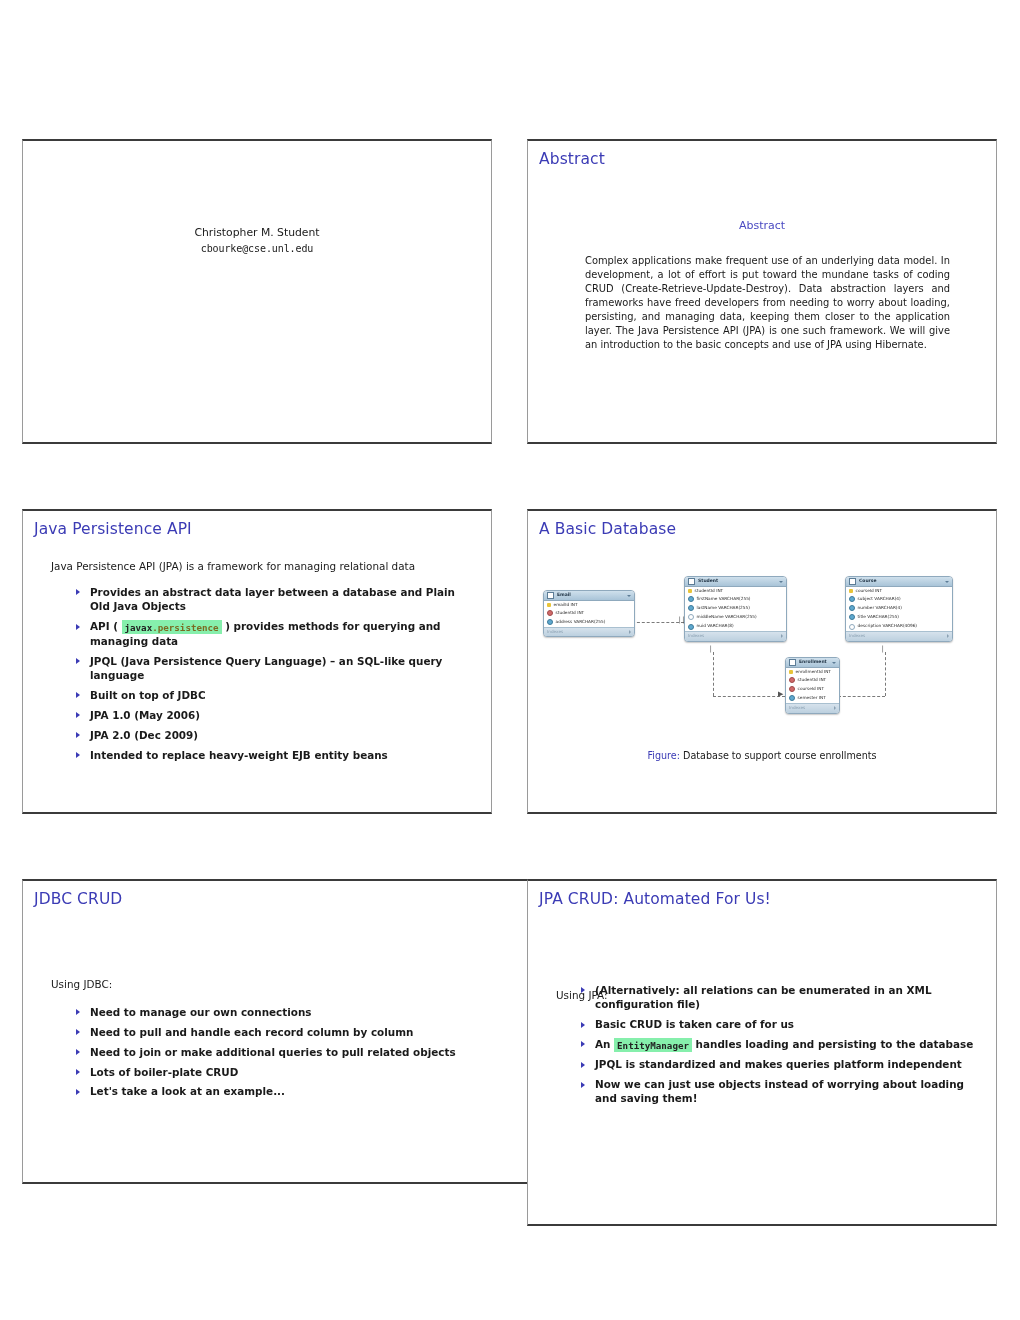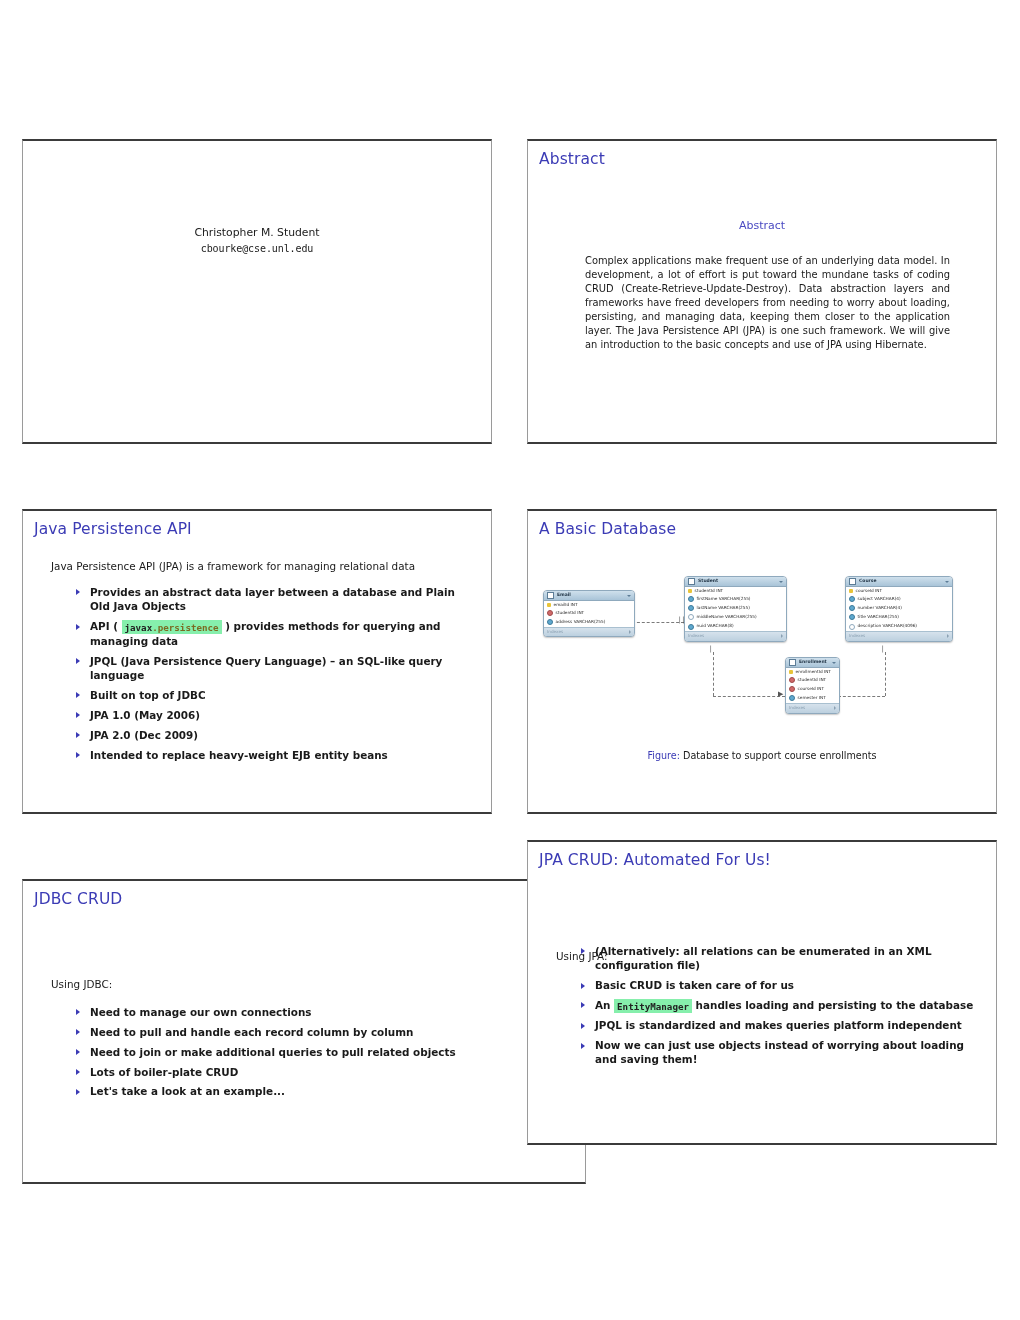--- a/index.html
+++ b/index.html
@@ -37,21 +37,21 @@
     position: absolute;
     left: 0; top: 0; right: 0; bottom: 0;
   }
 
   
   #slide-title      { left: 22px;  top: 139px; width: 470px; height: 305px; }
   #slide-abstract   { left: 527px; top: 139px; width: 470px; height: 305px; }
   #slide-jpa        { left: 22px;  top: 509px; width: 470px; height: 305px; }
   #slide-db         { left: 527px; top: 509px; width: 470px; height: 305px; }
   #slide-jdbccrud   { left: 22px;  top: 879px; width: 564px; height: 305px; }
-  #slide-jpacrud    { left: 527px; top: 840px; width: 470px; height: 305px; }
+  #slide-jpacrud    { left: 527px; top: 879px; width: 470px; height: 347px; }
 
   
   .frametitle {
     position: absolute;
     left: 11px;
     top: 9px;
     font-size: 15.5px;
     color: #3b3bb5;
     font-weight: normal;
     letter-spacing: 0.1px;

